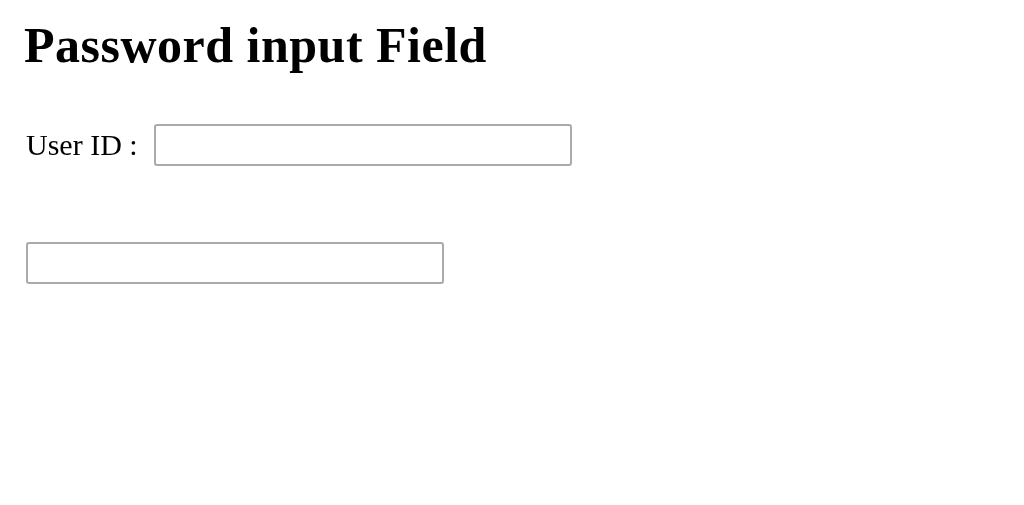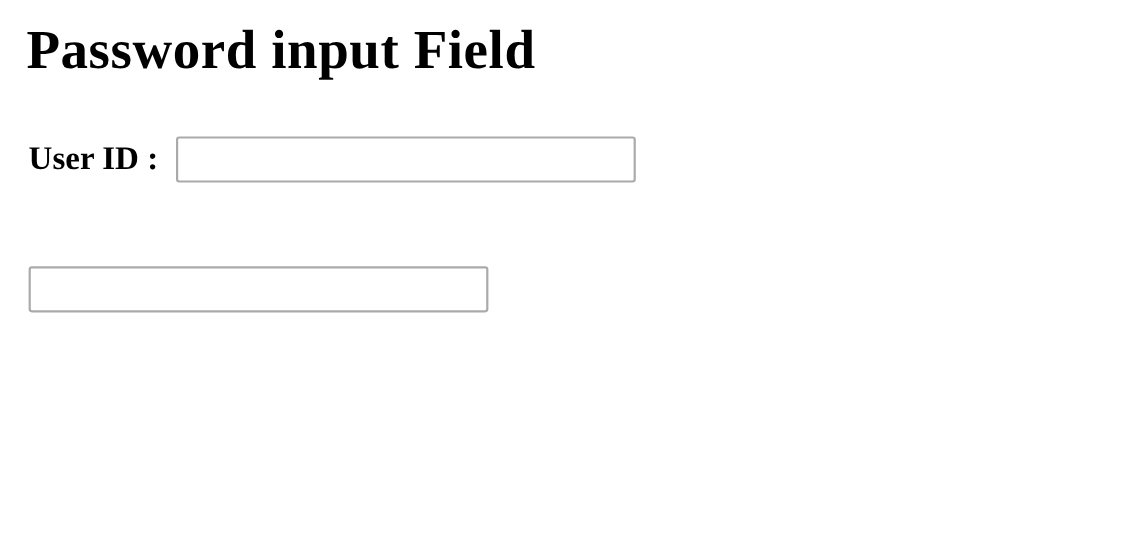--- a/index.html
+++ b/index.html
@@ -21,21 +21,21 @@
       margin-bottom: 48px;
       letter-spacing: 0.5px;
     }
     .field-row {
       display: flex;
       align-items: center;
       margin-bottom: 72px;
     }
     .field-label {
       font-size: 30px;
-      font-weight: bold;
+      font-weight: normal;
       margin-right: 14px;
       white-space: nowrap;
     }
     .field-input {
       width: 418px;
       height: 42px;
       border: 2px solid #aaaaaa;
       border-radius: 3px;
       font-size: 20px;
       padding: 4px 8px;

